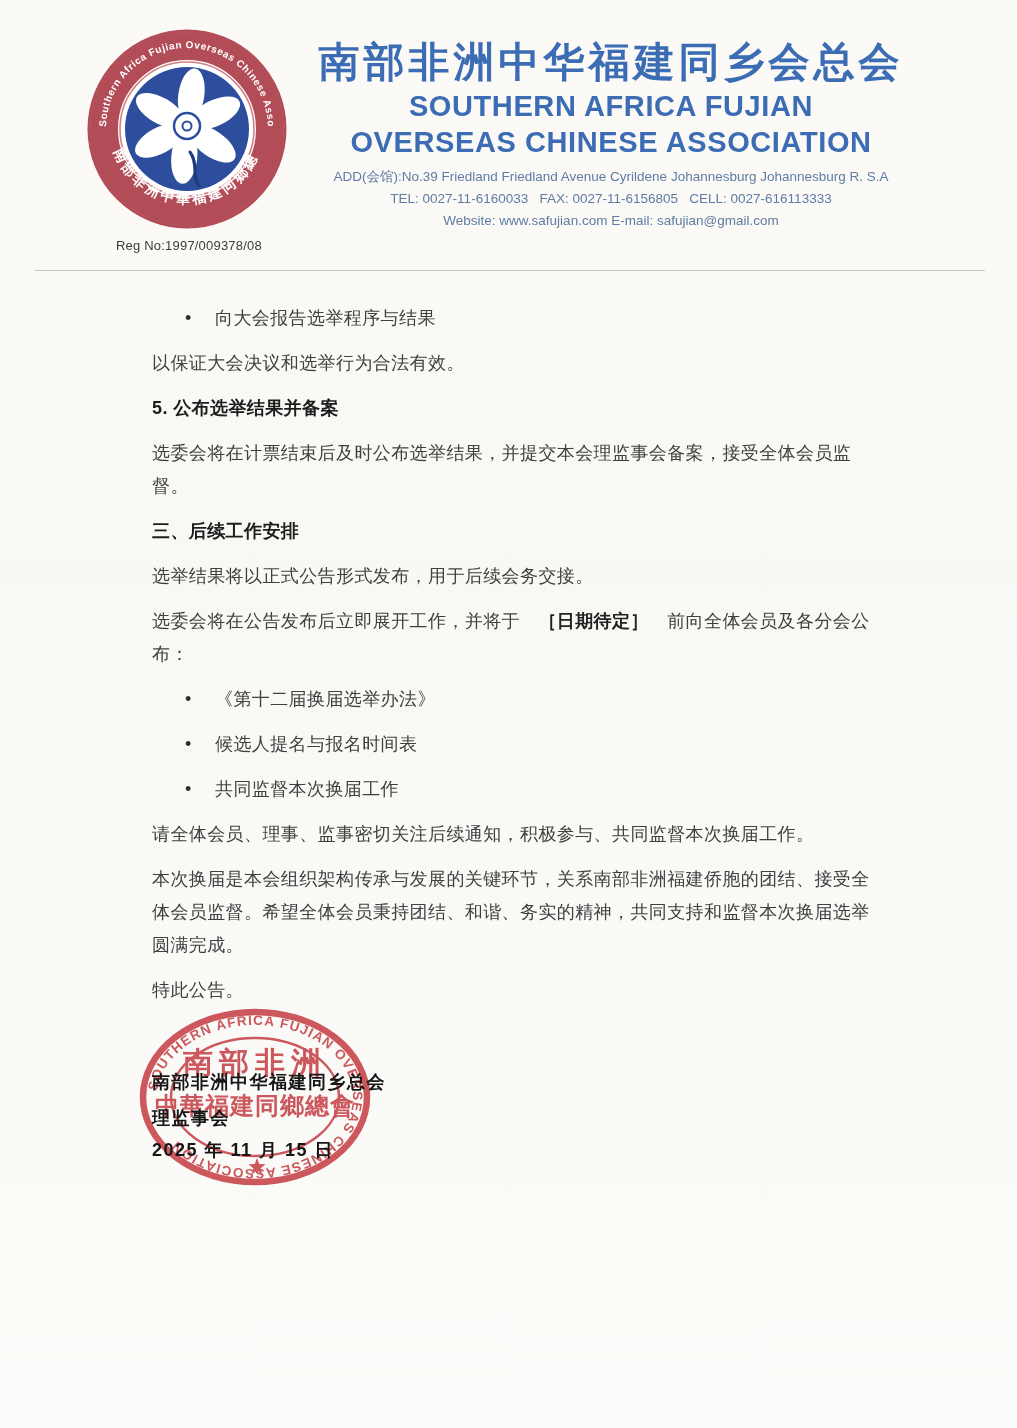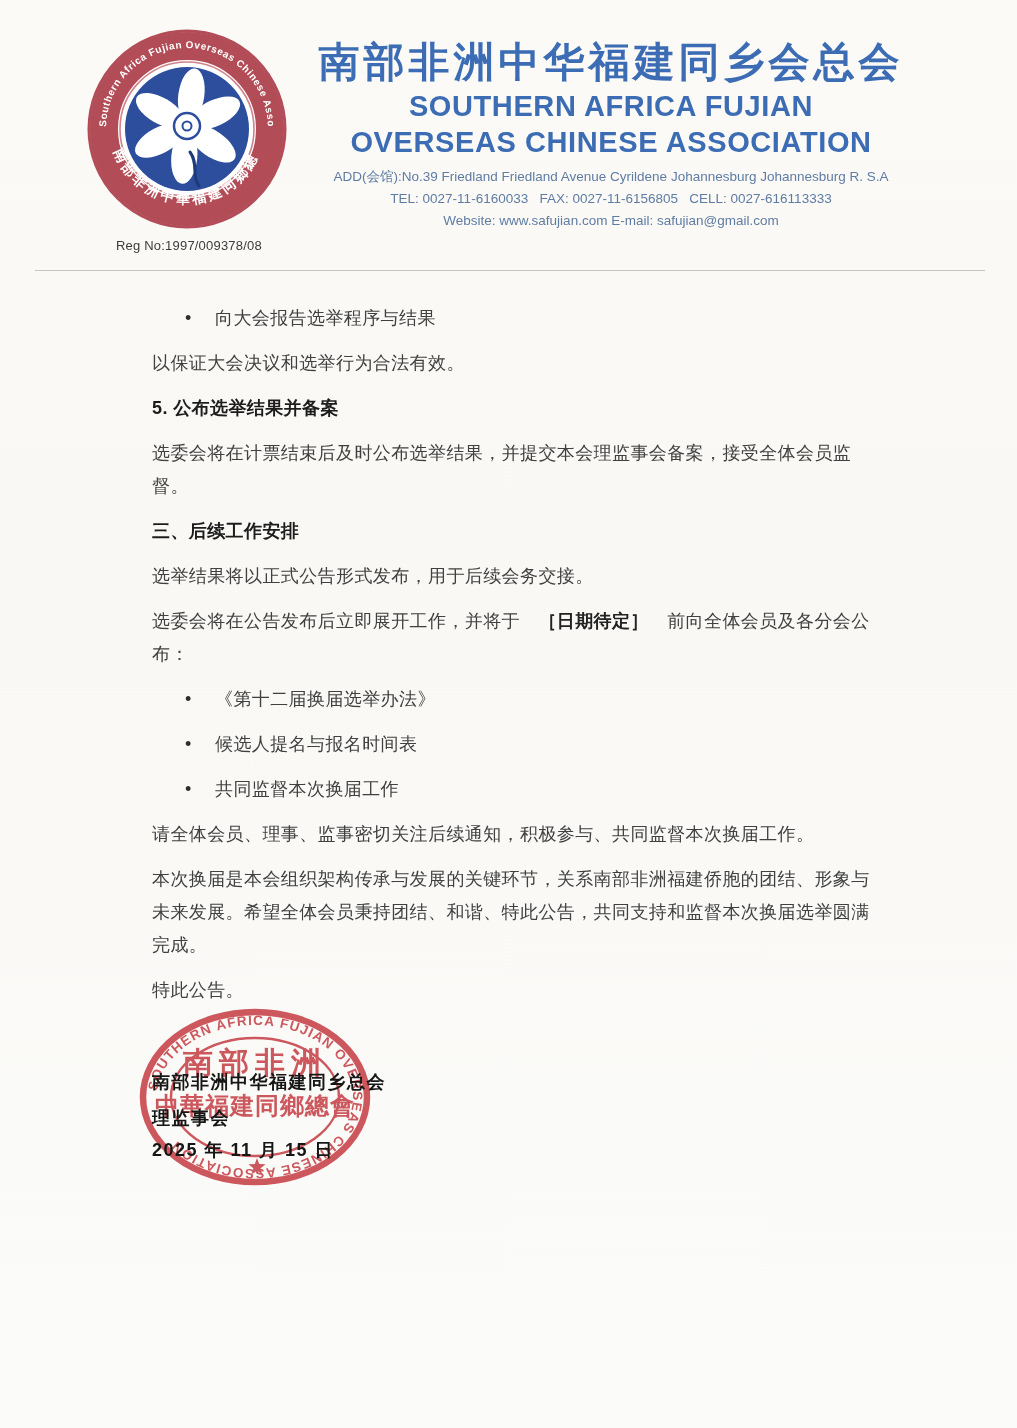--- a/index.html
+++ b/index.html
@@ -121,21 +121,21 @@
         <span>候选人提名与报名时间表</span>
       </div>
       <div class="bullet-row">
         <span class="dot">•</span>
         <span>共同监督本次换届工作</span>
       </div>
     </div>
 
     <p class="para">请全体会员、理事、监事密切关注后续通知，积极参与、共同监督本次换届工作。</p>
 
-    <p class="para">本次换届是本会组织架构传承与发展的关键环节，关系南部非洲福建侨胞的团结、形象与未来发展。希望全体会员秉持团结、和谐、特此公告，共同支持和监督本次换届选举圆满完成。</p>
+    <p class="para">本次换届是本会组织架构传承与发展的关键环节，关系南部非洲福建侨胞的团结、接受全体会员监督。希望全体会员秉持团结、和谐、务实的精神，共同支持和监督本次换届选举圆满完成。</p>
 
     <p class="para">特此公告。</p>
   </div>
 
   <div class="sig">
 
     <svg class="stamp-svg" width="244" height="186" viewBox="0 0 244 186">
       <ellipse cx="122" cy="91" rx="112" ry="85" fill="none" stroke="#c8474d" stroke-width="6.5"></ellipse>
       <ellipse cx="122" cy="91" rx="84" ry="59" fill="none" stroke="#c8474d" stroke-width="2.5"></ellipse>
       <defs>

